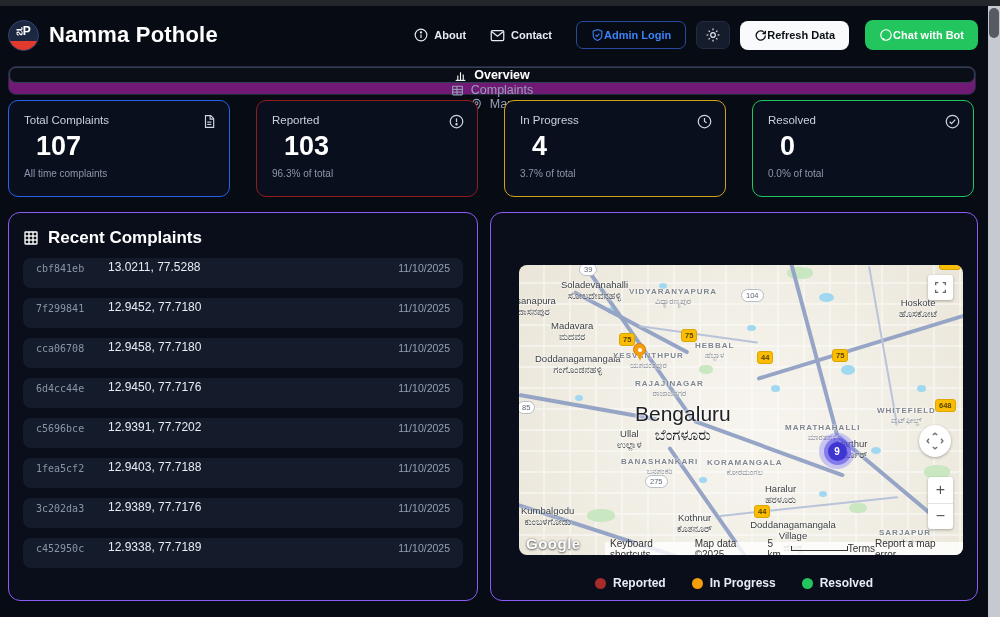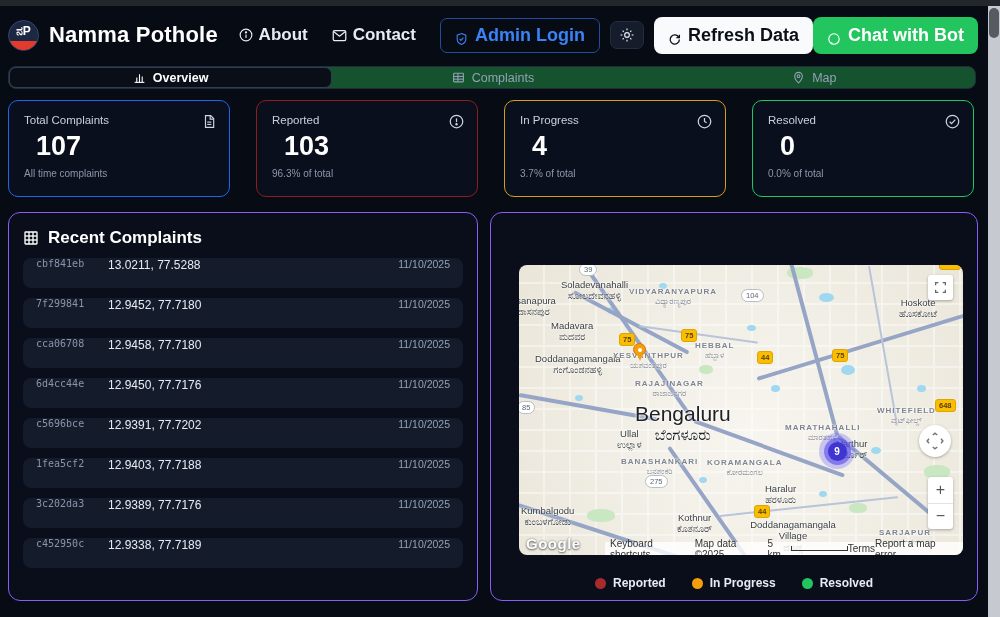--- a/index.html
+++ b/index.html
@@ -10,30 +10,30 @@
   .scrollbar{position:absolute;top:6px;right:0;width:12px;height:611px;background:#c6cad0;}
   .scroll-thumb{position:absolute;top:2px;left:1px;width:10px;height:30px;background:#565b62;border-radius:5px;}
 
   
   .header{position:absolute;top:12px;left:8px;width:970px;height:46px;display:flex;align-items:center;}
   .logo{width:31px;height:31px;border-radius:50%;background:#1c2742;border:1px solid #36436e;position:relative;overflow:hidden;flex:0 0 auto;}
   .logo .lt{display:block;text-align:center;font-size:12px;font-weight:bold;color:#fff;line-height:20px;}
   .logo .band{position:absolute;bottom:0;left:0;width:100%;height:9px;background:#e23b2e;}
   .app-title{font-size:22px;font-weight:bold;color:#fff;margin-left:10px;letter-spacing:.2px;}
   .hspace{flex:1;}
-  .hitem{display:flex;align-items:center;gap:6px;font-size:17px;font-weight:bold;color:#e7ecf4;margin-right:24px;cursor:pointer;}
+  .hitem{display:flex;align-items:center;gap:6px;font-size:11px;font-weight:bold;color:#e7ecf4;margin-right:24px;cursor:pointer;}
   .hitem svg{display:block;}
-  .btn{display:flex;align-items:flex-end;gap:7px;font-size:18px;font-weight:bold;border-radius:7px;cursor:pointer;border:1px solid transparent;}
+  .btn{display:flex;align-items:center;font-size:11px;font-weight:bold;border-radius:7px;cursor:pointer;border:1px solid transparent;}
   .btn-admin{color:#3b82f6;border-color:#274a9e;background:transparent;padding:6px 14px;margin-right:10px;}
   .btn-theme{background:#151c2b;border-color:#232c40;padding:6px 9px;margin-right:10px;color:#e7ecf4;}
-  .btn-refresh{background:#f8fafc;color:#0b0f17;padding:7px 13px;margin-right:0;border-radius:8px;}
+  .btn-refresh{background:#f8fafc;color:#0b0f17;padding:7px 13px;margin-right:16px;border-radius:8px;}
   .btn-chat{background:#22c55e;color:#fff;padding:7px 13px;border-radius:8px;}
 
   
-  .tabbar{position:absolute;top:66px;left:8px;width:968px;height:23px;background:#14532d;border:1px solid #222b3e;border-radius:8px;display:flex;}
+  .tabbar{position:absolute;top:66px;left:8px;width:968px;height:29px;background:#701a75;border:1px solid #222b3e;border-radius:8px;display:flex;flex-direction:column;}
   .tab{flex:1;display:flex;align-items:center;justify-content:center;gap:7px;font-size:12.5px;color:#93a0b6;cursor:pointer;border-radius:7px;}
   .tab.active{background:#0a0e17;border:1px solid #333d55;color:#fff;font-weight:bold;}
 
   
   .stats{position:absolute;top:100px;left:8px;width:966px;height:97px;display:grid;grid-template-columns:repeat(4,1fr);gap:26px;}
   .card{background:#0a0f1d;border-radius:10px;padding:13px 15px;position:relative;}
   .card .label{font-size:11.5px;color:#c9d1de;}
   .card .value{font-size:27px;font-weight:bold;color:#fff;margin-top:7px;line-height:1;margin-left:12px;}
   .card .sub{font-size:10px;color:#8c96aa;margin-top:8px;}
   .card .cicon{position:absolute;top:13px;right:13px;color:#cbd5e1;}
@@ -42,21 +42,21 @@
   .card-yellow{border:1px solid #d4a017;}
   .card-green{border:1px solid #22c55e;}
 
   
   .panel{position:absolute;top:212px;background:#090e1a;border:1px solid #8b5cf6;border-radius:12px;}
   .panel-left{left:8px;width:470px;height:389px;padding:15px 14px;}
   .panel-right{left:490px;width:488px;height:389px;padding:14px 12px;}
   .ptitle{display:flex;align-items:center;gap:9px;font-size:17px;font-weight:bold;color:#fff;}
   .pbadge{background:#1d2637;border:1px solid #2b374e;color:#e7ecf4;font-size:10px;font-weight:bold;padding:4px 10px;border-radius:11px;margin-left:6px;}
 
-  .crow{height:30px;background:#141b2a;border-radius:8px;margin-top:10px;display:flex;align-items:flex-start;padding:0 13px;cursor:pointer;}
+  .crow{height:30px;background:#141b2a;border-radius:8px;margin-top:10px;display:flex;align-items:flex-end;padding:14px 13px;cursor:pointer;}
   .cid{font-family:"DejaVu Sans Mono",monospace;font-size:10px;color:#8b95a8;width:72px;flex:0 0 auto;}
   .ccoord{font-size:12px;color:#e7ecf4;}
   .cdate{margin-left:auto;font-size:10.5px;color:#94a0b4;}
 
   
   .map{position:absolute;left:28px;top:52px;width:444px;height:290px;border-radius:8px;overflow:hidden;
        background:radial-gradient(circle at 52% 58%, #f7f5ef 0%, #f1eee5 48%, #eae5d8 100%);cursor:grab;}
   .grid{position:absolute;inset:0;opacity:.45;background:
         repeating-linear-gradient(0deg,transparent 0 19px,rgba(255,255,255,.95) 19px 21px),
         repeating-linear-gradient(90deg,transparent 0 24px,rgba(255,255,255,.95) 24px 26px);}

